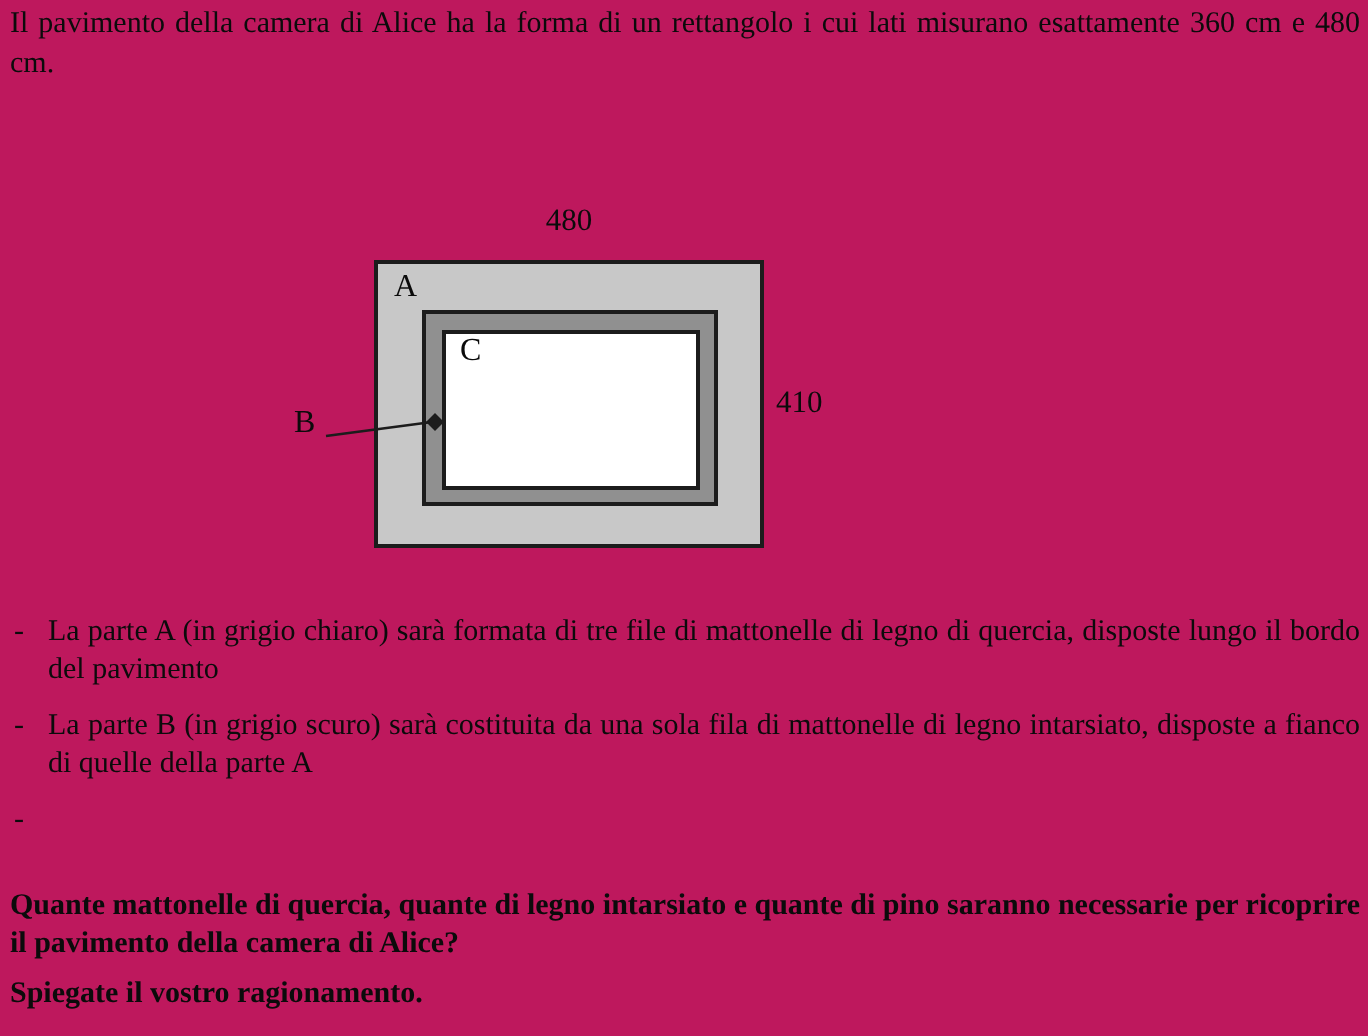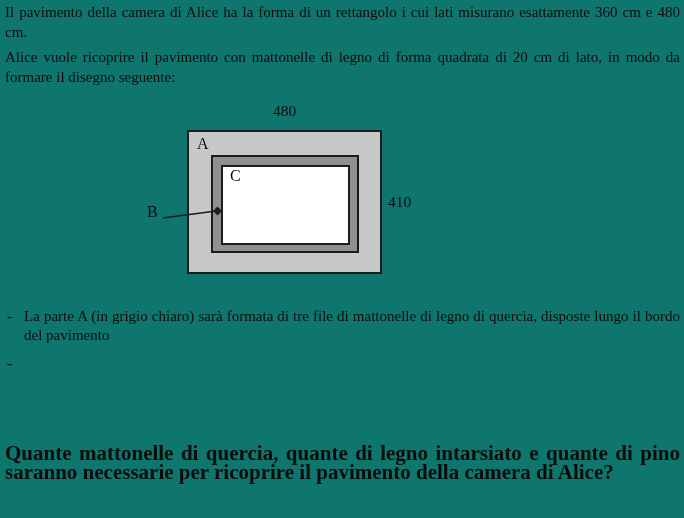--- a/index.html
+++ b/index.html
@@ -6,21 +6,21 @@
   body {
     width: 684px; height: 518px;
     background: #ffffff;
     font-family: "Liberation Serif", "DejaVu Serif", serif;
     color: #0b0b0b;
   }
   .page {
     position: relative;
     width: 684px; height: 518px;
     overflow: hidden;
-    background: #0f766e;
+    background: #be185d;
     text-decoration: underline;
   }
   .para {
     position: absolute;
     left: 5px; width: 675px;
     margin: 0;
     font-size: 15px; line-height: 20px;
     text-align: justify;
   }
   #para1 { top: 2px; }
@@ -70,34 +70,33 @@
   .bullet .marker {
     position: absolute; left: 2px; top: 0;
   }
 
   
   .bold-block {
     position: absolute;
     left: 5px; width: 675px;
     margin: 0;
     font-weight: bold;
-    font-size: 21px; line-height: 19px;
+    font-size: 15px; line-height: 19px;
     text-align: justify;
   }
   #question { top: 444px; }
   #instruction { top: 488px; text-align: left; }
 </style>
 </head>
 <body>
 
 <div class="page">
 
   <p class="para" id="para1">Il pavimento della camera di Alice ha la forma di un rettangolo i cui lati misurano esattamente 360 cm e 480 cm.</p>
 
-  <p class="para" id="para2">Alice vuole ricoprire il pavimento con mattonelle di legno di forma quadrata di 20 cm di lato, in modo da formare il disegno seguente:</p>
 
   <div class="figure">
 
     <div class="dim" id="dim-top">480</div>
 
     <div class="rect" id="rect-outer" style="background-color: rgb(200, 200, 200); border-color: rgb(28, 28, 28);"></div>
 
     <div class="rect" id="rect-band" style="background-color: rgb(144, 144, 144); border-color: rgb(28, 28, 28);"></div>
 
     <div class="rect" id="rect-inner" style="background-color: rgb(255, 255, 255); border-color: rgb(28, 28, 28);"></div>
@@ -116,22 +115,24 @@
     <div class="dim" id="dim-right">410</div>
   </div>
 
   <div class="bullets">
     <div class="bullet">
       <span class="marker">-</span>
       <span>La parte A (in grigio chiaro) sarà formata di tre file di mattonelle di legno di quercia, disposte lungo il bordo del pavimento</span>
     </div>
     <div class="bullet">
       <span class="marker">-</span>
+      <span>La parte B (in grigio scuro) sarà costituita da una sola fila di mattonelle di legno intarsiato, disposte a fianco di quelle della parte A</span>
     </div>
     <div class="bullet">
       <span class="marker">-</span>
     </div>
   </div>
 
   <p class="bold-block" id="question">Quante mattonelle di quercia, quante di legno intarsiato e quante di pino saranno necessarie per ricoprire il pavimento della camera di Alice?</p>
 
+  <p class="bold-block" id="instruction">Spiegate il vostro ragionamento.</p>
 
 </div>
 
 </body></html>

